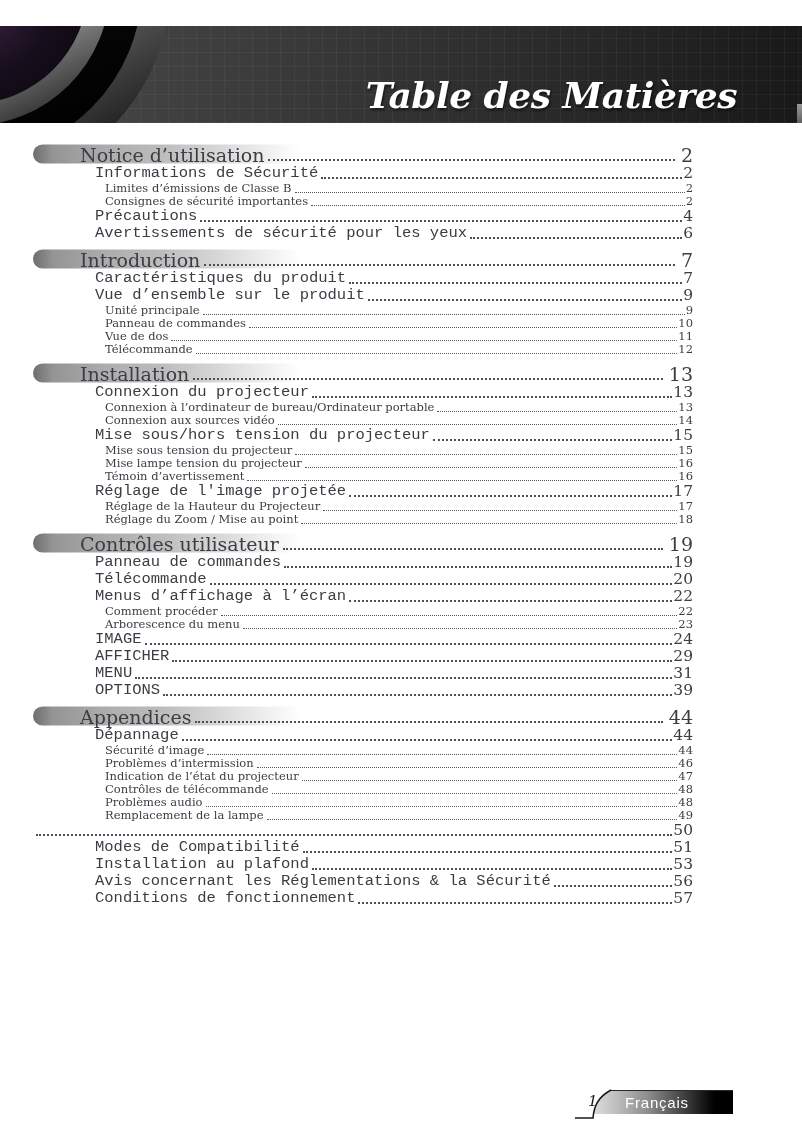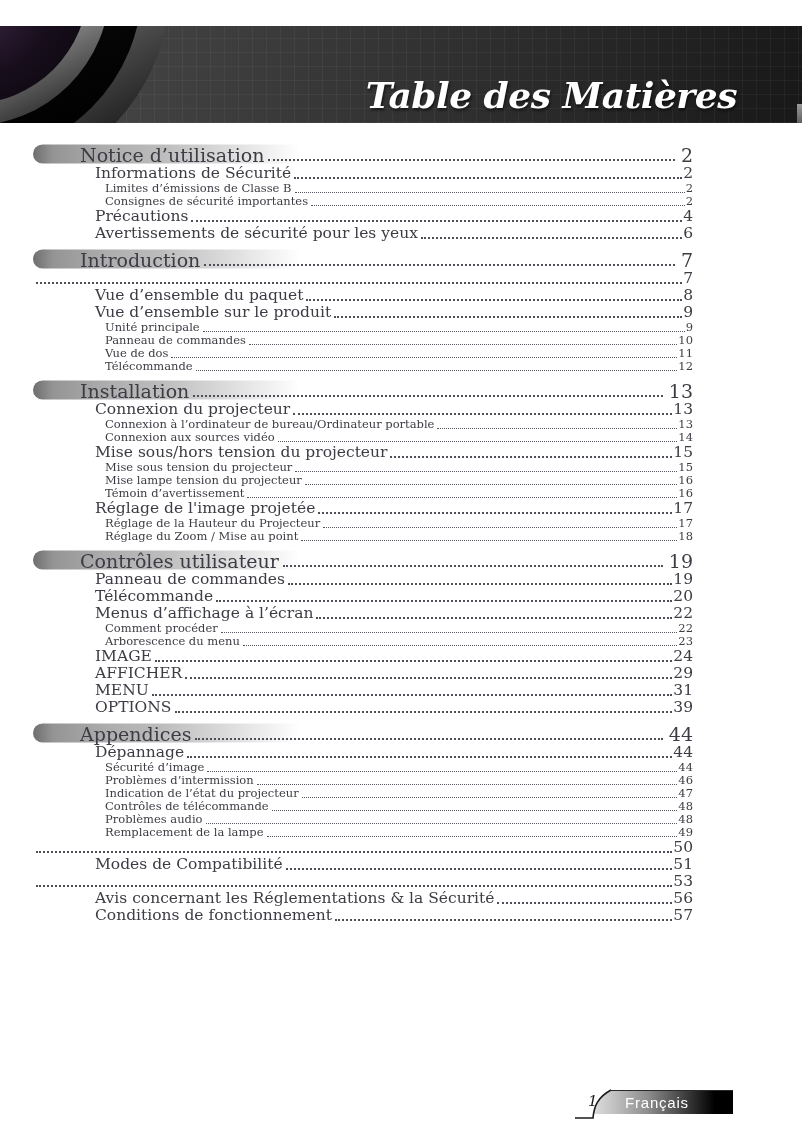--- a/index.html
+++ b/index.html
@@ -60,21 +60,21 @@
   .row .leader { flex:1; align-self:flex-end; position:relative; z-index:1; }
   .row .pagenum { white-space:nowrap; line-height:1.02; position:relative; z-index:1; }
 
   .l1 { height:23px; margin-top:5px; font-size:19px;text-align:right; }
   .toc .l1:first-child { margin-top:0; }
   .l1 .label { padding-left:47px; }
   .l1 .leader { border-bottom:2px dotted #4e4e56; margin:0 6px 4px 4px; }
   .l1 .pagenum { font-size:19px; }
 
   .l2 { height:17px; font-size:15.5px; }
-  .l2 .label { padding-left:62px; }
+  .l2 .label { padding-left:62px;font-family:Liberation Mono, monospace; }
   .l2 .leader { border-bottom:2px dotted #4e4e56; margin:0 1px 3px 3px; }
   .l2 .pagenum { font-size:15.5px; }
 
   .l3 { height:13px; font-size:11.5px; }
   .l3 .label { padding-left:72px; }
   .l3 .leader { border-bottom:1.5px dotted #55555d; margin:0 1px 2px 3px; }
   .l3 .pagenum { font-size:11.5px; }
 
   .pill {
     position:absolute; left:0; top:50%; transform:translateY(-50%);
@@ -145,29 +145,25 @@
         <span class="leader"></span>
         <span class="pagenum">6</span>
       </div>
       <div class="row l1">
         <span class="pill"></span>
         <span class="label">Introduction</span>
         <span class="leader"></span>
         <span class="pagenum">7</span>
       </div>
       <div class="row l2">
+        <span class="label">Caractéristiques du produit</span>
         <span class="leader"></span>
         <span class="pagenum">7</span>
       </div>
       <div class="row l2">
-        <span class="label">Vue d’ensemble du paquet</span>
-        <span class="leader"></span>
-        <span class="pagenum">8</span>
-      </div>
-      <div class="row l2">
         <span class="label">Vue d’ensemble sur le produit</span>
         <span class="leader"></span>
         <span class="pagenum">9</span>
       </div>
       <div class="row l3">
         <span class="label">Unité principale</span>
         <span class="leader"></span>
         <span class="pagenum">9</span>
       </div>
       <div class="row l3">
@@ -336,20 +332,21 @@
       <div class="row l2">
         <span class="leader"></span>
         <span class="pagenum">50</span>
       </div>
       <div class="row l2">
         <span class="label">Modes de Compatibilité</span>
         <span class="leader"></span>
         <span class="pagenum">51</span>
       </div>
       <div class="row l2">
+        <span class="label">Installation au plafond</span>
         <span class="leader"></span>
         <span class="pagenum">53</span>
       </div>
       <div class="row l2">
         <span class="label">Avis concernant les Réglementations &amp; la Sécurité</span>
         <span class="leader"></span>
         <span class="pagenum">56</span>
       </div>
       <div class="row l2">
         <span class="label">Conditions de fonctionnement</span>

